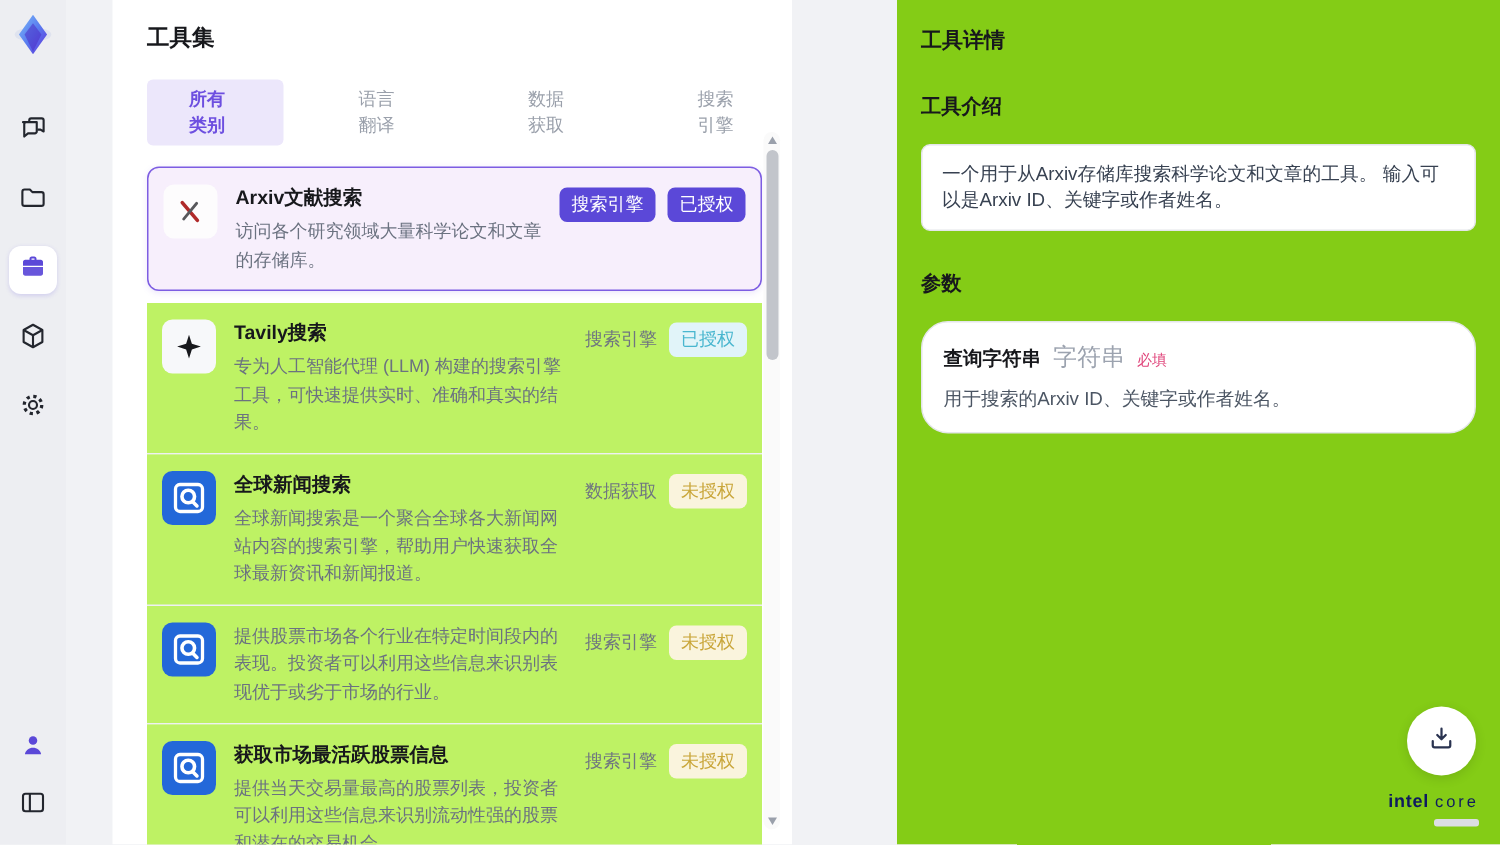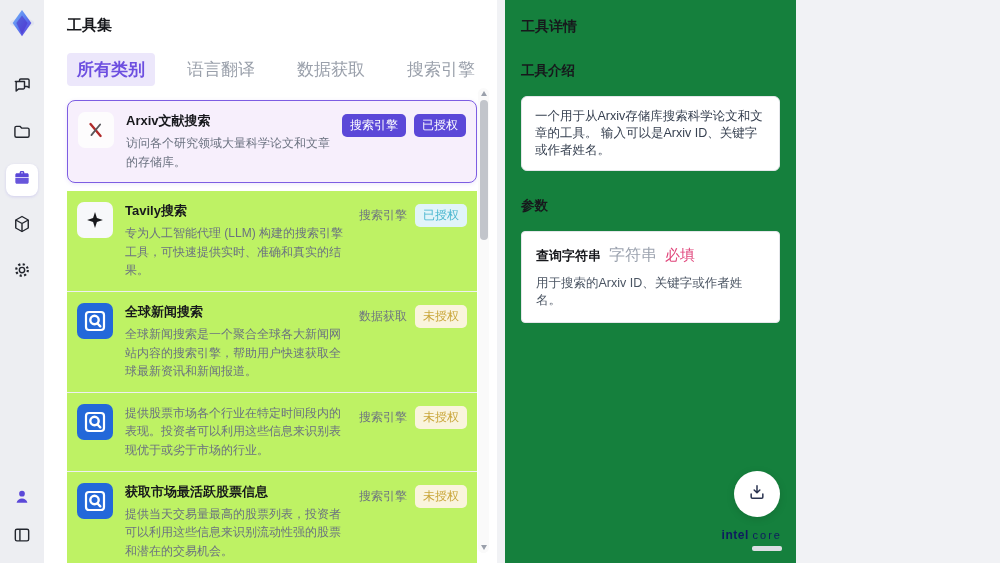--- a/index.html
+++ b/index.html
@@ -1,36 +1,36 @@
 <!DOCTYPE html>
 <html><head>
 <meta charset="utf-8">
 <style>
   * { margin:0; padding:0; box-sizing:border-box; }
   html,body { width:1000px; height:563px; overflow:hidden; background:#f1f2f5;
     font-family:"Liberation Sans","DejaVu Sans",sans-serif; color:#17181c; }
-  .app { display:flex; width:796px; height:563px; }
+  .app { display:flex; width:1000px; height:563px;gap:31px; }
 
   
   .rail { width:44px; background:#edeef2; height:100%; display:flex; flex-direction:column;
     align-items:center; padding:8px 0 10px; flex-shrink:0; }
   .rail-logo { width:30px; height:30px; margin-bottom:34px; }
   .rail-nav { display:flex; flex-direction:column; align-items:center; gap:14px; }
   .rail-btn { width:32px; height:32px; border-radius:8px; display:flex; align-items:center;
     justify-content:center; cursor:pointer; }
   .rail-btn.active { background:#ffffff; box-shadow:0 1px 3px rgba(90,70,220,.18); }
   .rail-spacer { flex:1; }
   .rail-bottom { display:flex; flex-direction:column; align-items:center; gap:6px; }
 
   
   .panel-left { width:453px; background:#ffffff; height:100%; position:relative;
     padding:16px 0 0 23px; flex-shrink:0; }
   .page-title { font-size:15px; font-weight:bold; margin-bottom:18px; }
   .tabs { display:flex; align-items:center; gap:22px; margin-bottom:14px; }
-  .tab { font-size:17px; color:#9aa0ab; cursor:pointer; padding:5px 10px; border-radius:4px;font-family:Liberation Serif, serif; }
+  .tab { font-size:12px; color:#9aa0ab; cursor:pointer; padding:5px 28px; border-radius:4px;font-family:Liberation Serif, serif; }
   .tab.active { color:#6d4fe0; background:#ece7fb; font-weight:bold; }
 
   .tool-list { width:410px; }
   .tool-card { display:flex; gap:12px; padding:11px 10px; border-bottom:1px solid #eef0f3;
     background:#bef264; cursor:pointer; align-items:flex-start; }
   .tool-card.selected { border:1.5px solid #7d5de2; background:#f7effc; border-radius:8px;
     box-shadow:0 1px 4px rgba(125,93,226,.15); margin-bottom:8px; }
   .tool-icon { width:36px; height:36px; border-radius:7px; flex-shrink:0; display:flex;
     align-items:center; justify-content:center; background:#f7f8fa; }
   .tool-icon.blue { background:#2368d9; }
@@ -51,30 +51,30 @@
     border-right:3px solid transparent; }
   .sb-arrow.up { top:3px; border-bottom:5px solid #9aa0ab; }
   .sb-arrow.down { bottom:3px; border-top:5px solid #9aa0ab; }
   .sb-thumb { position:absolute; top:12px; left:1.5px; width:8px; height:140px;
     background:#c2c5cb; border-radius:4px; }
 
   
   .gap { width:8px; background:#f1f2f5; flex-shrink:0; }
 
   
-  .panel-right { flex:1; background:#15803d; height:100%; position:relative; padding:18px 16px 0; }
+  .panel-right { flex:1; background:#84cc16; height:100%; position:relative; padding:18px 16px 0; }
   .detail-title { font-size:14px; font-weight:bold; margin-bottom:26px; }
   .section-heading { font-size:13.5px; font-weight:bold; margin-bottom:16px; }
   .info-box { border:1px solid #e4e6ea; border-radius:6px; background:#fff; padding:11px 13px;
     font-size:12.5px; color:#374151; margin-bottom:26px; }
-  .param-box { border:1px solid #e4e6ea; border-radius:4px; background:#fff; padding:13px 14px; }
+  .param-box { border:1px solid #e4e6ea; border-radius:18px; background:#fff; padding:13px 14px; }
   .param-head { display:flex; align-items:baseline; gap:8px; margin-bottom:9px; }
   .param-name { font-size:13px; font-weight:bold; color:#17181c; }
   .param-type { font-size:16px; color:#9ca3af; }
-  .param-required { font-size:15px; color:#e0457b; }
+  .param-required { font-size:10px; color:#e0457b; }
   .param-desc { font-size:12.5px; color:#4b5563; }
 
   
   .fab { position:absolute; right:16px; bottom:46px; width:46px; height:46px; border-radius:50%;
     background:#ffffff; box-shadow:0 2px 8px rgba(0,0,0,.12); display:flex; align-items:center;
     justify-content:center; cursor:pointer; }
   .intel-brand { position:absolute; right:14px; bottom:12px; text-align:center; line-height:1.1; }
   .intel-text { font-size:12px; color:#0f1b5f; letter-spacing:.5px; }
   .intel-text .core { font-size:11px; letter-spacing:2px; }
   .intel-sub { width:30px; height:5px; background:#dcdee3; border-radius:2px; margin:3px 0 0 auto; }

